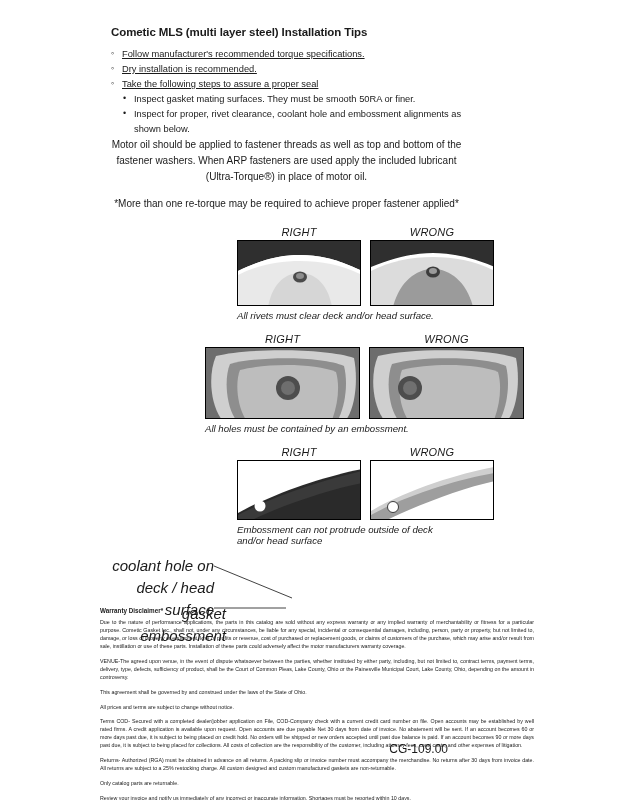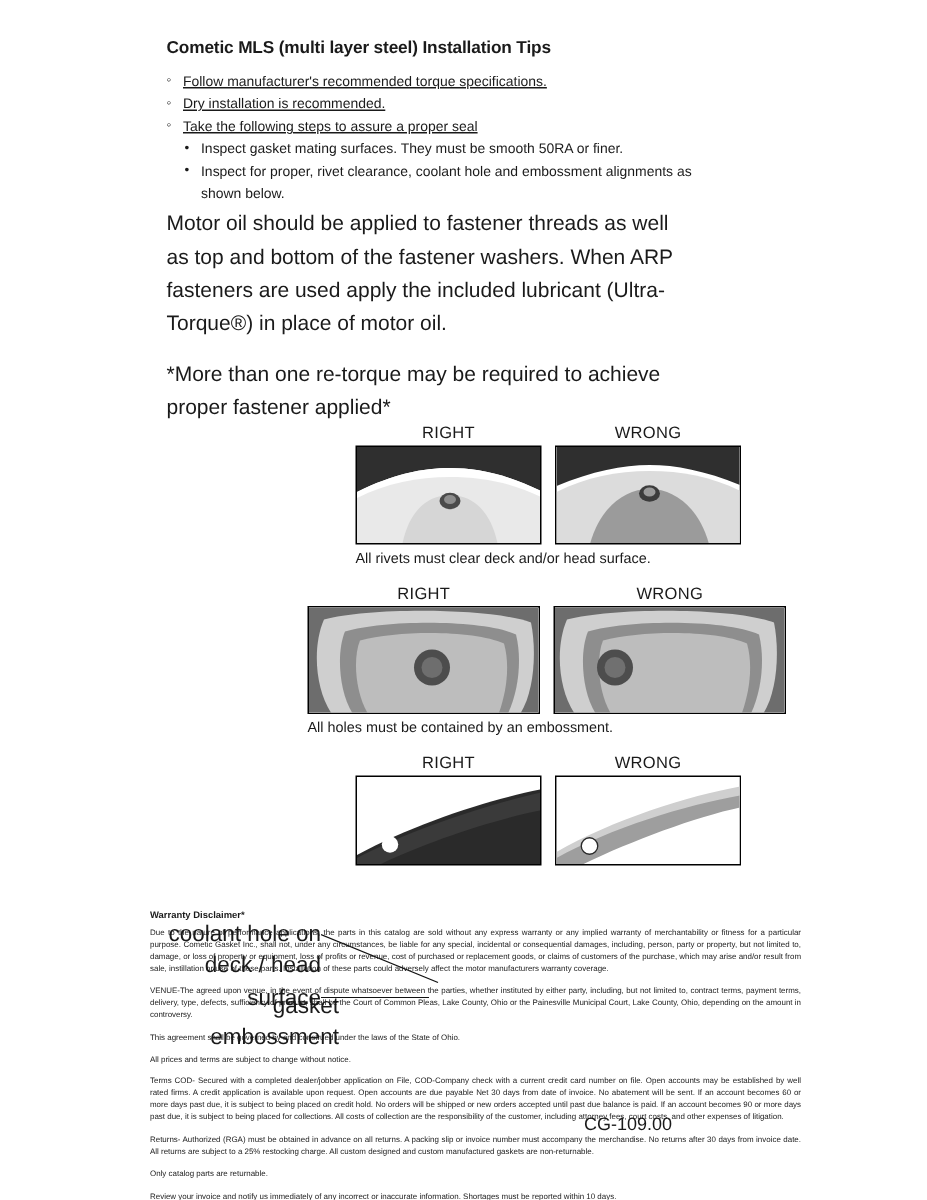--- a/index.html
+++ b/index.html
@@ -61,29 +61,30 @@
     left: 0; top: -1px;
     font-size: 9px;
   }
 
   h2.section {
     font-size: 11.5px;
     font-weight: bold;
     margin: 17px 0 8px 77px;
   }
   p.para {
-    font-size: 14px;
+    font-size: 10px;
     line-height: 1.6;
     margin: 0 0 11px 77px;
     max-width: 470px;
+    text-align: center;
   }
   p.para.last { margin-bottom: 0; }
 
   
-  .figs { position: relative; }
+  .figs { margin-top: 14px; position: relative; font-style: italic; }
 
   .figrow {
     display: flex;
     gap: 9px;
     margin-left: 203px;
   }
   .figrow.row2 { margin-left: 171px; }
   .figrow.row3 { margin-left: 203px; }
 
   .figcell { width: 124px; }
@@ -262,20 +263,24 @@
         <div class="figbox short">
           <svg width="124" height="60" viewBox="0 0 124 60">
             <rect x="0" y="0" width="124" height="60" fill="#ffffff"></rect>
             <path d="M0 60 V50 C38 28 90 12 124 6 V16 C92 22 44 40 10 60 Z" fill="#cfcfcf"></path>
             <path d="M0 60 V54 C36 34 88 18 124 12 V20 C94 26 46 44 14 60 Z" fill="#9e9e9e"></path>
             <circle cx="22" cy="46" r="5.5" fill="#ffffff" stroke="#2a2a2a" stroke-width="0.9"></circle>
           </svg>
         </div>
       </div>
     </div>
+    <div class="caption r3">
+      <span>Embossment can not protrude outside of deck</span><br>
+      <span>and/or head surface</span>
+    </div>
 
   </div>
 
   <div class="warranty">
     <h3>Warranty Disclaimer*</h3>
     <p>Due to the nature of performance applications, the parts in this catalog are sold without any express warranty or any implied warranty of merchantability or fitness for a particular purpose.  Cometic Gasket Inc., shall not, under any circumstances, be liable for any special, incidental or consequential damages, including, person, party or property, but not limited to, damage, or loss of property or equipment, loss of profits or revenue, cost of purchased or replacement goods, or claims of customers of the purchase, which may arise and/or result from sale, instillation or use of these parts.  Installation of these parts could adversely affect the motor manufacturers warranty coverage.</p>
     <p>VENUE-The agreed upon venue, in the event of dispute whatsoever between the parties, whether instituted by either party, including, but not limited to, contract terms, payment terms, delivery, type, defects, sufficiency of product, shall be the Court of Common Pleas, Lake County, Ohio or the Painesville Municipal Court, Lake County, Ohio, depending on the amount in controversy.</p>
     <p>This agreement shall be governed by and construed under the laws of the State of Ohio.</p>
     <p>All prices and terms are subject to change without notice.</p>
     <p>Terms COD- Secured with a completed dealer/jobber application on File, COD-Company check with a current credit card number on file.  Open accounts may be established by well rated firms.  A credit application is available upon request.  Open accounts are due payable Net 30 days from date of invoice.  No abatement will be sent.  If an account becomes 60 or more days past due, it is subject to being placed on credit hold.  No orders will be shipped or new orders accepted until past due balance is paid.  If an account becomes 90 or more days past due, it is subject to being placed for collections.  All costs of collection are the responsibility of the customer, including attorney fees, court costs, and other expenses of litigation.</p>

